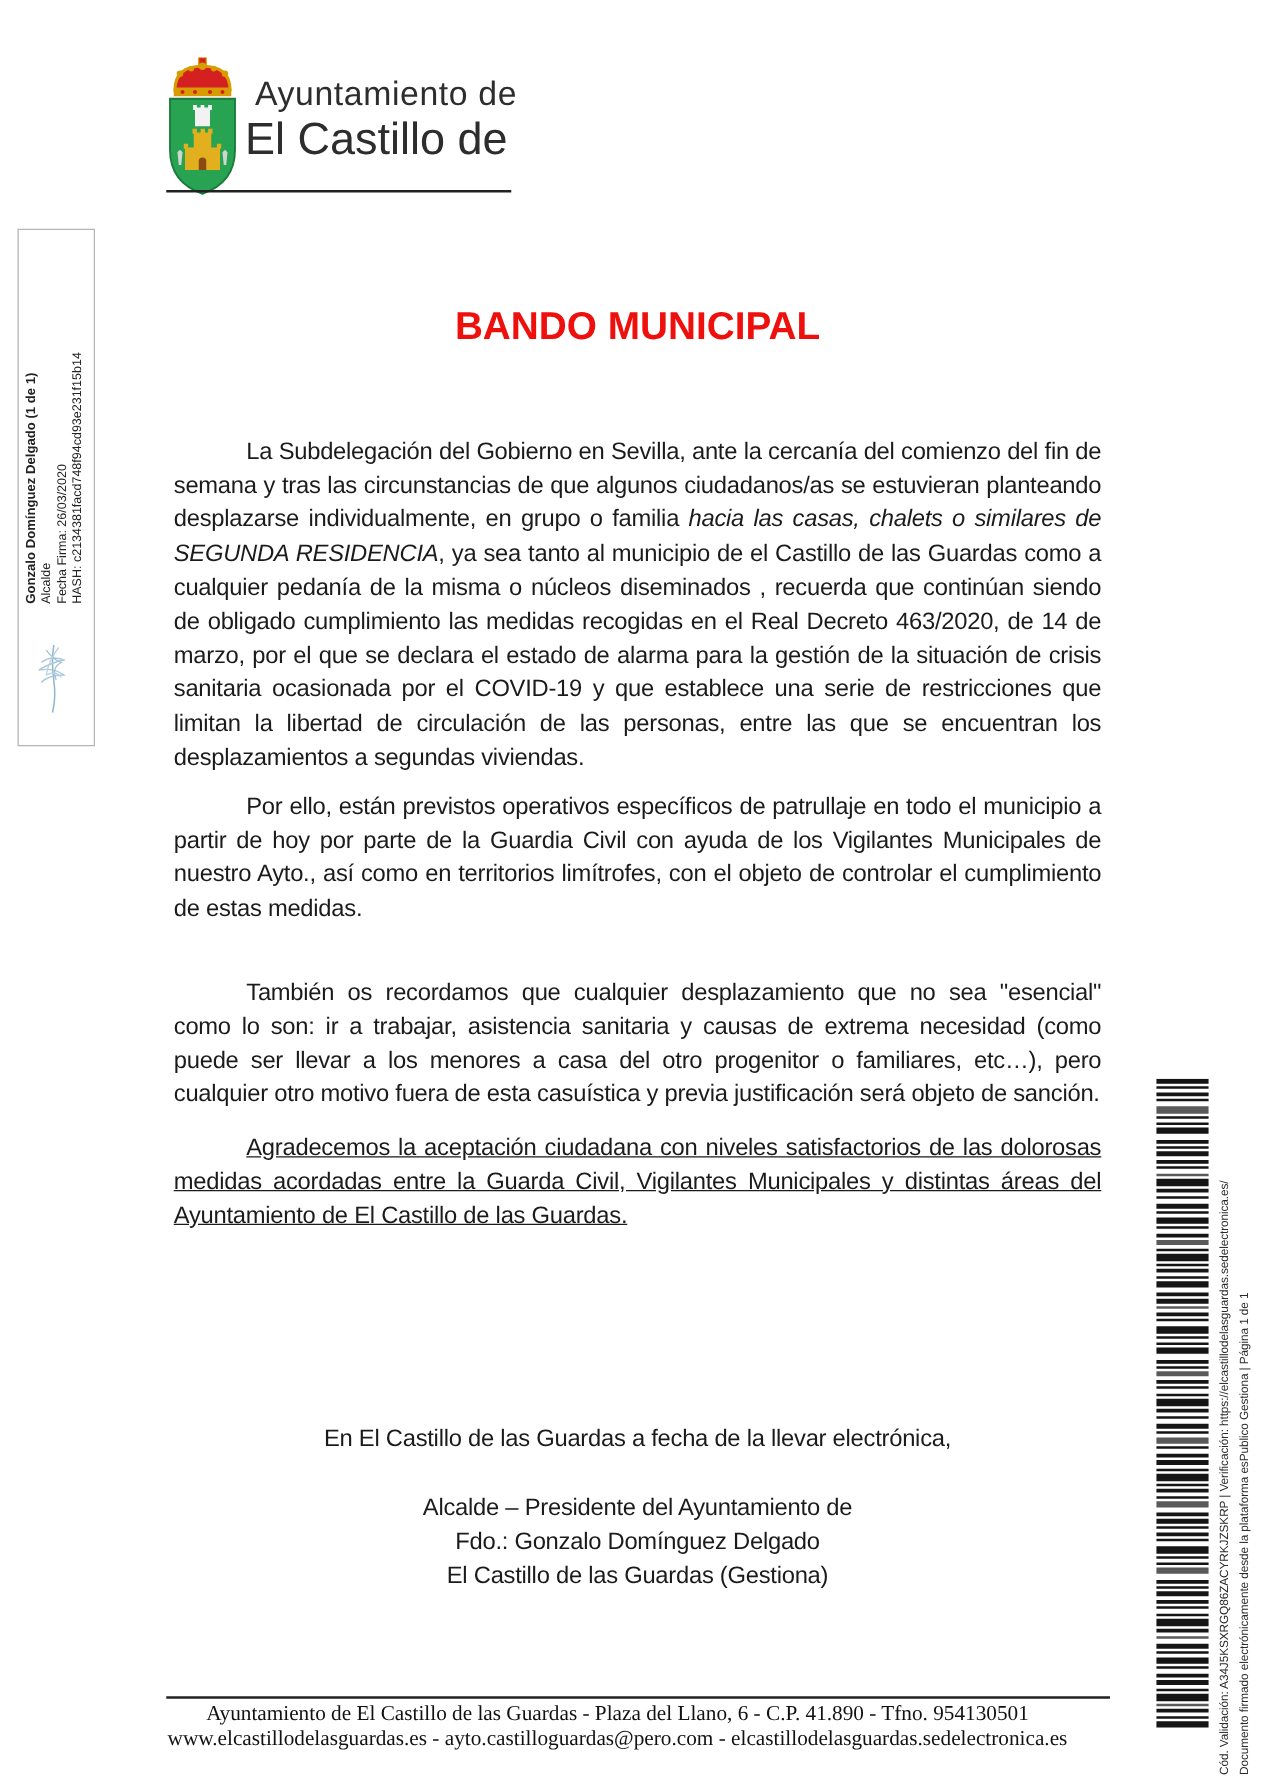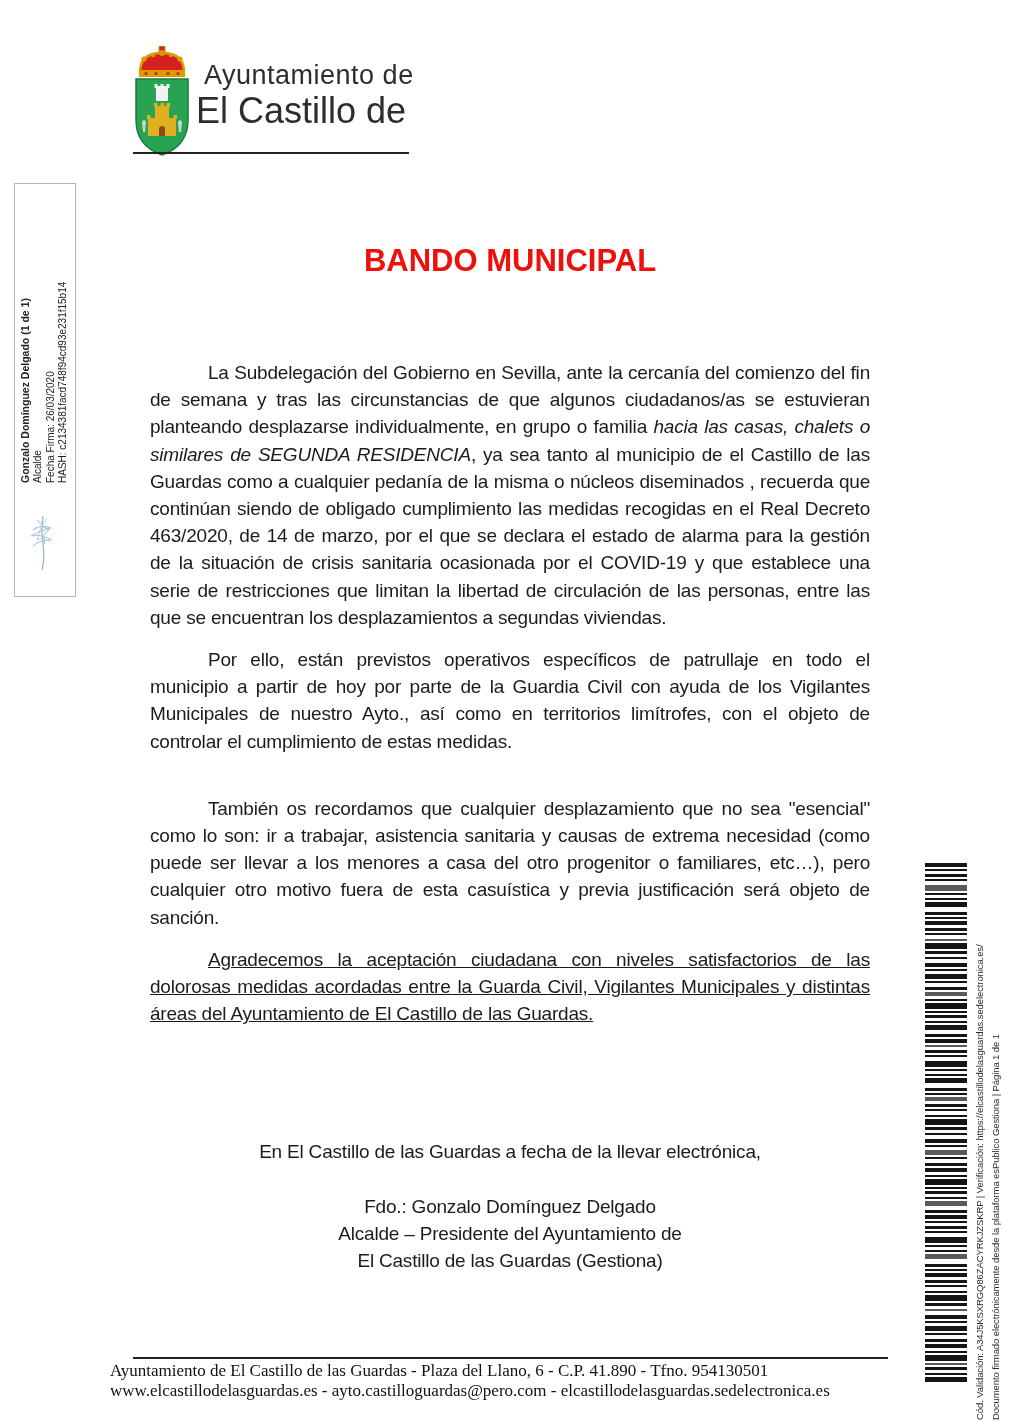--- a/index.html
+++ b/index.html
@@ -35,41 +35,41 @@
     text-align:center;font-size:31px;font-weight:bold;color:#ed100c;
     letter-spacing:0px;
   }
 
   
   .body-col{
     position:absolute;left:135px;top:344px;width:750px;
     font-size:19px;line-height:27.2px;letter-spacing:-0.2px;
     color:#1b1b1b;text-align:justify;
   }
-  .body-col p{margin:15px;text-indent:58px;}
+  .body-col p{margin:4px;text-indent:58px;}
   .body-col p.p2{margin-top:12px;}
   .body-col p.p3{margin-top:40px;}
   .body-col p.p4{margin-top:15px;text-decoration:underline;}
   .ital{font-style:italic;}
 
   
   .closing-line{
     position:absolute;left:135px;top:1141px;width:750px;
     text-align:center;font-size:19px;color:#1b1b1b;letter-spacing:-0.2px;
   }
   .sign-block{
     position:absolute;left:135px;top:1193px;width:750px;
     text-align:center;font-size:19px;line-height:27px;color:#1b1b1b;letter-spacing:-0.2px;
   }
 
   
   .footer-rule{position:absolute;left:133px;top:1357px;width:755px;height:1.5px;background:#222;}
   .footer{
-    position:absolute;left:110px;top:1361px;width:800px;
-    font-family:"Liberation Serif", serif;
+    position:absolute;left:94px;top:1361px;width:800px;
+    text-align:center;font-family:"Liberation Serif", serif;
     font-size:17px;line-height:20px;color:#111;
   }
 
   
   .barcode{position:absolute;left:925px;top:863px;width:42px;height:522px;overflow:hidden;}
   .verif-rot{
     position:absolute;left:972px;top:1420px;width:566px;height:38px;
     transform:rotate(-90deg);transform-origin:0 0;
     color:#2a2a2a;white-space:nowrap;
   }
@@ -140,22 +140,22 @@
 
   <div class="body-col">
     <p class="p1"><span>La Subdelegación del Gobierno en Sevilla, ante la cercanía del comienzo del fin de semana y tras las circunstancias de que algunos ciudadanos/as se estuvieran planteando desplazarse individualmente, en grupo o familia </span><span class="ital">hacia las casas, chalets o similares de SEGUNDA RESIDENCIA</span><span>, ya sea tanto al municipio de el Castillo de las Guardas como a cualquier pedanía de la misma o núcleos diseminados , recuerda que continúan siendo de obligado cumplimiento las medidas recogidas en el Real Decreto 463/2020, de 14 de marzo, por el que se declara el estado de alarma para la gestión de la situación de crisis sanitaria ocasionada por el COVID-19 y que establece una serie de restricciones que limitan la libertad de circulación de las personas, entre las que se encuentran los desplazamientos a segundas viviendas.</span></p>
     <p class="p2">Por ello, están previstos operativos específicos de patrullaje en todo el municipio a partir de hoy por parte de la Guardia Civil con ayuda de los Vigilantes Municipales de nuestro Ayto., así como en territorios limítrofes, con el objeto de controlar el cumplimiento de estas medidas.</p>
     <p class="p3">También os recordamos que cualquier desplazamiento que no sea "esencial" como lo son: ir a trabajar, asistencia sanitaria y causas de extrema necesidad (como puede ser llevar a los menores a casa del otro progenitor o familiares, etc…), pero cualquier otro motivo fuera de esta casuística y previa justificación será objeto de sanción.</p>
     <p class="p4">Agradecemos la aceptación ciudadana con niveles satisfactorios de las dolorosas medidas acordadas entre la Guarda Civil, Vigilantes Municipales y distintas áreas del Ayuntamiento de El Castillo de las Guardas.</p>
   </div>
 
   <div class="closing-line">En El Castillo de las Guardas a fecha de la llevar electrónica,</div>
   <div class="sign-block">
+    <div>Alcalde – Presidente del Ayuntamiento de</div>
     <div>Fdo.: Gonzalo Domínguez Delgado</div>
-    <div>Alcalde – Presidente del Ayuntamiento de</div>
     <div>El Castillo de las Guardas (Gestiona)</div>
   </div>
 
   <div class="footer-rule"></div>
   <div class="footer">
     <div>Ayuntamiento de El Castillo de las Guardas - Plaza del Llano, 6 - C.P. 41.890 - Tfno. 954130501</div>
     <div>www.elcastillodelasguardas.es - ayto.castilloguardas@pero.com - elcastillodelasguardas.sedelectronica.es</div>
   </div>
 
   <div class="barcode" id="barcode">

